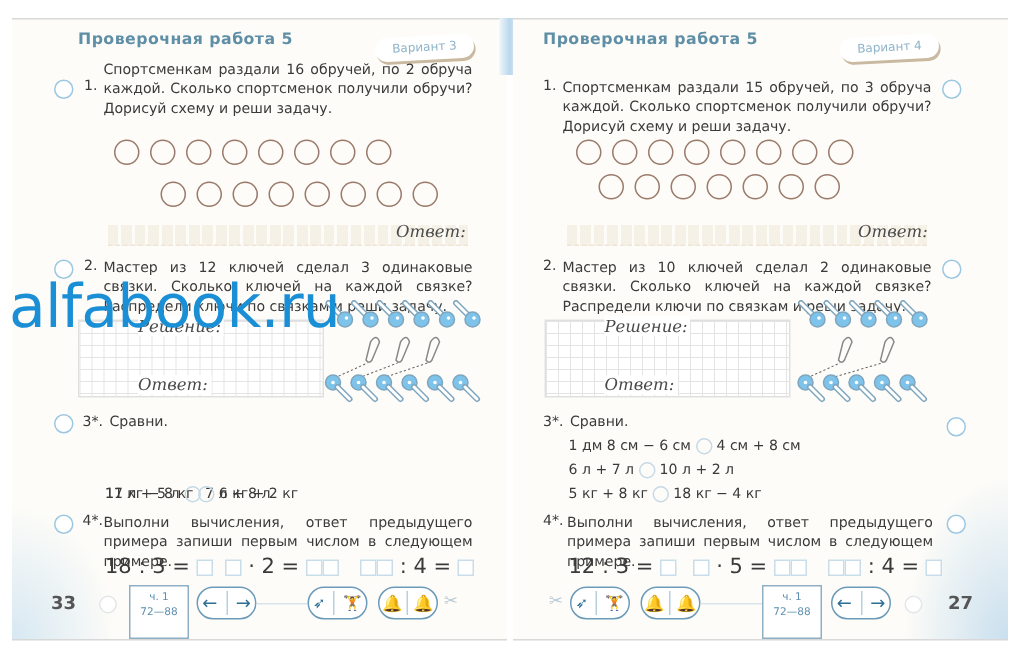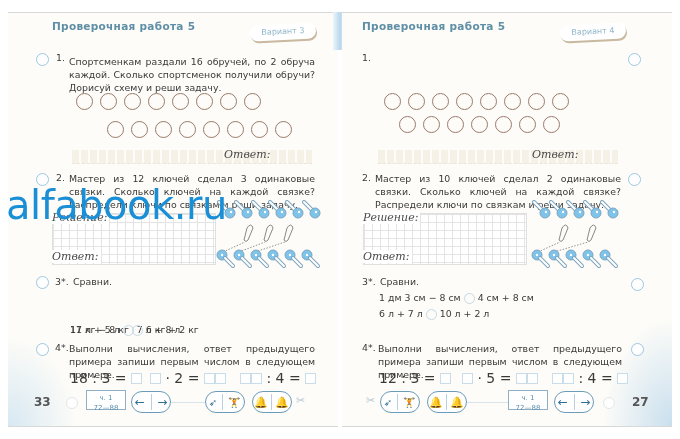--- a/index.html
+++ b/index.html
@@ -18,33 +18,33 @@
   .variant { position: absolute; top: 24px; width: 66px; height: 16px; border-radius: 8px; background: #fff; box-shadow: 1px 2px 0 #c9b9a0; font-size: 8px; color: #8fb4c9; text-align: center; line-height: 16px; transform: rotate(-3deg); }
 
   .task-num { position: absolute; font-size: 9.4px; color: #3a3a3a; }
   .task-text { position: absolute; font-size: 9.4px; line-height: 13px; color: #3a3a3a; text-align: justify; }
   .mark { position: absolute; width: 13px; height: 13px; border-radius: 50%; border: 1.5px solid #9cc7e2; background: #fff; }
 
   .hoops { position: absolute; display: flex; gap: 7px; }
   .hoop { width: 17px; height: 17px; border-radius: 50%; border: 1.3px solid #9a7a6a; background: transparent; }
 
   .answer-line { position: absolute; height: 14px; border-bottom: 1px dashed #ede5d6; background: repeating-linear-gradient(90deg,#f6f1e6 0 7px,#fdfcf8 7px 9px); }
-  .script { position: absolute; font-family: "DejaVu Serif", serif; font-style: italic; font-size: 11px; color: #4a4a4a; }
+  .script { position: absolute; font-family: "DejaVu Serif", serif; font-style: italic; font-size: 11px; color: #4a4a4a; margin-left: 40px; }
 
   .grid { position: absolute; background-color: #fff; background-image: linear-gradient(#e4e4e4 1px, transparent 1px), linear-gradient(90deg, #e4e4e4 1px, transparent 1px); background-size: 8px 8px; border: 1px solid #e0e0e0; }
 
   .cmp-line { position: absolute; font-size: 9.4px; color: #3a3a3a; white-space: nowrap; }
   .cmp-circle { display: inline-block; width: 11px; height: 11px; border-radius: 50%; border: 1px solid #c5d9e6; vertical-align: middle; margin: 0 3px; }
 
   .calc { position: absolute; font-size: 14px; color: #3a3a3a; white-space: nowrap; display: flex; align-items: center; }
   .box { display: inline-block; width: 11px; height: 11px; border: 1px solid #c8dde9; background: #fff; vertical-align: middle; }
   .box2 { display: inline-flex; }
 
   .page-num { position: absolute; font-size: 12px; font-weight: bold; color: #555; }
-  .ref-box { position: absolute; width: 40px; height: 20px; border: 1px solid #8fb0c4; background: #fff; font-size: 7px; color: #5b8fad; text-align: center; line-height: 10px; padding-top: 2px; }
+  .ref-box { position: absolute; width: 40px; height: 36px; border: 1px solid #8fb0c4; background: #fff; font-size: 7px; color: #5b8fad; text-align: center; line-height: 10px; padding-top: 2px; }
   .pill { position: absolute; height: 22px; border-radius: 11px; border: 1.3px solid #6b9bb8; background: #fff; display: flex; align-items: center; justify-content: space-around; color: #2f6f96; font-size: 12px; }
   .pill .sep { width: 1px; height: 16px; background: #b8cfdd; }
   .curve { position: absolute; height: 1px; background: #d9e4ea; }
   .small-circle { position: absolute; width: 12px; height: 12px; border-radius: 50%; border: 1px solid #e3e6e8; background: #fff; }
   .scissors { position: absolute; font-size: 11px; color: #b8c8d2; }
 
   .watermark { position: absolute; left: 6px; top: 182px; font-family: "DejaVu Sans", sans-serif; font-size: 40px; color: #1a8fd6; letter-spacing: -0.5px; z-index: 10; font-weight: normal; }
 </style>
 </head>
 <body>
@@ -53,21 +53,21 @@
 
   <div class="page left"></div>
   <div class="gutter"></div>
   <div class="page right"></div>
 
   <div class="title" style="left:52px;">Проверочная работа 5</div>
   <div class="variant" style="left:250px;">Вариант 3</div>
 
   <div class="mark" style="left:36px;top:53px;"></div>
   <div class="task-num" style="left:56px;top:52px;">1.</div>
-  <div class="task-text" style="left:69px;top:55px;width:246px;">Спортсменкам раздали 16 обручей, по 2 обруча каждой. Сколько спортсменок получили обручи? Дорисуй схему и реши задачу.</div>
+  <div class="task-text" style="left:69px;top:40px;width:246px;">Спортсменкам раздали 16 обручей, по 2 обруча каждой. Сколько спортсменок получили обручи? Дорисуй схему и реши задачу.</div>
 
   <div class="hoops" style="left:76px;top:93px;">
     <div class="hoop"></div>
       <div class="hoop"></div>
       <div class="hoop"></div>
       <div class="hoop"></div>
       <div class="hoop"></div>
       <div class="hoop"></div>
       <div class="hoop"></div>
       <div class="hoop"></div>
@@ -168,20 +168,21 @@
       <span style="font-size:11px;">🔔</span>
       <span class="sep"></span>
       <span style="font-size:11px;">🔔</span>
     </div>
   <div class="scissors" style="left:296px;top:394px;">✂</div>
 
   <div class="title" style="left:362px;">Проверочная работа 5</div>
   <div class="variant" style="left:560px;">Вариант 4</div>
 
   <div class="task-num" style="left:362px;top:52px;">1.</div>
+  <div class="task-text" style="left:375px;top:52px;width:246px;">Спортсменкам раздали 15 обручей, по 3 обруча каждой. Сколько спортсменок получили обручи? Дорисуй схему и реши задачу.</div>
   <div class="mark" style="left:628px;top:53px;"></div>
 
   <div class="hoops" style="left:384px;top:93px;">
     <div class="hoop"></div>
       <div class="hoop"></div>
       <div class="hoop"></div>
       <div class="hoop"></div>
       <div class="hoop"></div>
       <div class="hoop"></div>
       <div class="hoop"></div>
@@ -220,22 +221,23 @@
     <use href="#keyBot" x="2" y="50"></use>
       <use href="#keyBot" x="19" y="50"></use>
       <use href="#keyBot" x="36" y="50"></use>
       <use href="#keyBot" x="53" y="50"></use>
       <use href="#keyBot" x="70" y="50"></use>
   </svg>
 
   <div class="task-num" style="left:362px;top:276px;">3*.</div>
   <div class="task-num" style="left:380px;top:276px;">Сравни.</div>
   <div class="mark" style="left:631px;top:278px;"></div>
-  <div class="cmp-line" style="left:379px;top:292px;"><span>1 дм 3 см − 8 см</span><span class="cmp-circle"></span><span>4 см + 8 см</span></div>
+  <div class="cmp-line" style="left:379px;top:292px;"><span>1 дм 8 см − 6 см</span><span class="cmp-circle"></span><span>4 см + 8 см</span></div>
   <div class="cmp-line" style="left:379px;top:308px;"><span>6 л + 7 л</span><span class="cmp-circle"></span><span>10 л + 2 л</span></div>
+  <div class="cmp-line" style="left:379px;top:324px;"><span>5 кг + 8 кг</span><span class="cmp-circle"></span><span>18 кг − 4 кг</span></div>
 
   <div class="task-num" style="left:362px;top:342px;">4*.</div>
   <div class="task-text" style="left:378px;top:342px;width:244px;">Выполни вычисления, ответ предыдущего примера запиши первым числом в следующем примере.</div>
   <div class="mark" style="left:631px;top:343px;"></div>
   <div class="calc" style="left:379px;top:370px;"><span>12 : 3 =</span>&nbsp;<span class="box"></span></div>
   <div class="calc" style="left:462px;top:370px;"><span class="box"></span>&nbsp;<span>· 5 =</span>&nbsp;<span class="box2">
         <span class="box"></span>
         <span class="box"></span>
       </span></div>
   <div class="calc" style="left:552px;top:370px;"><span class="box2">

